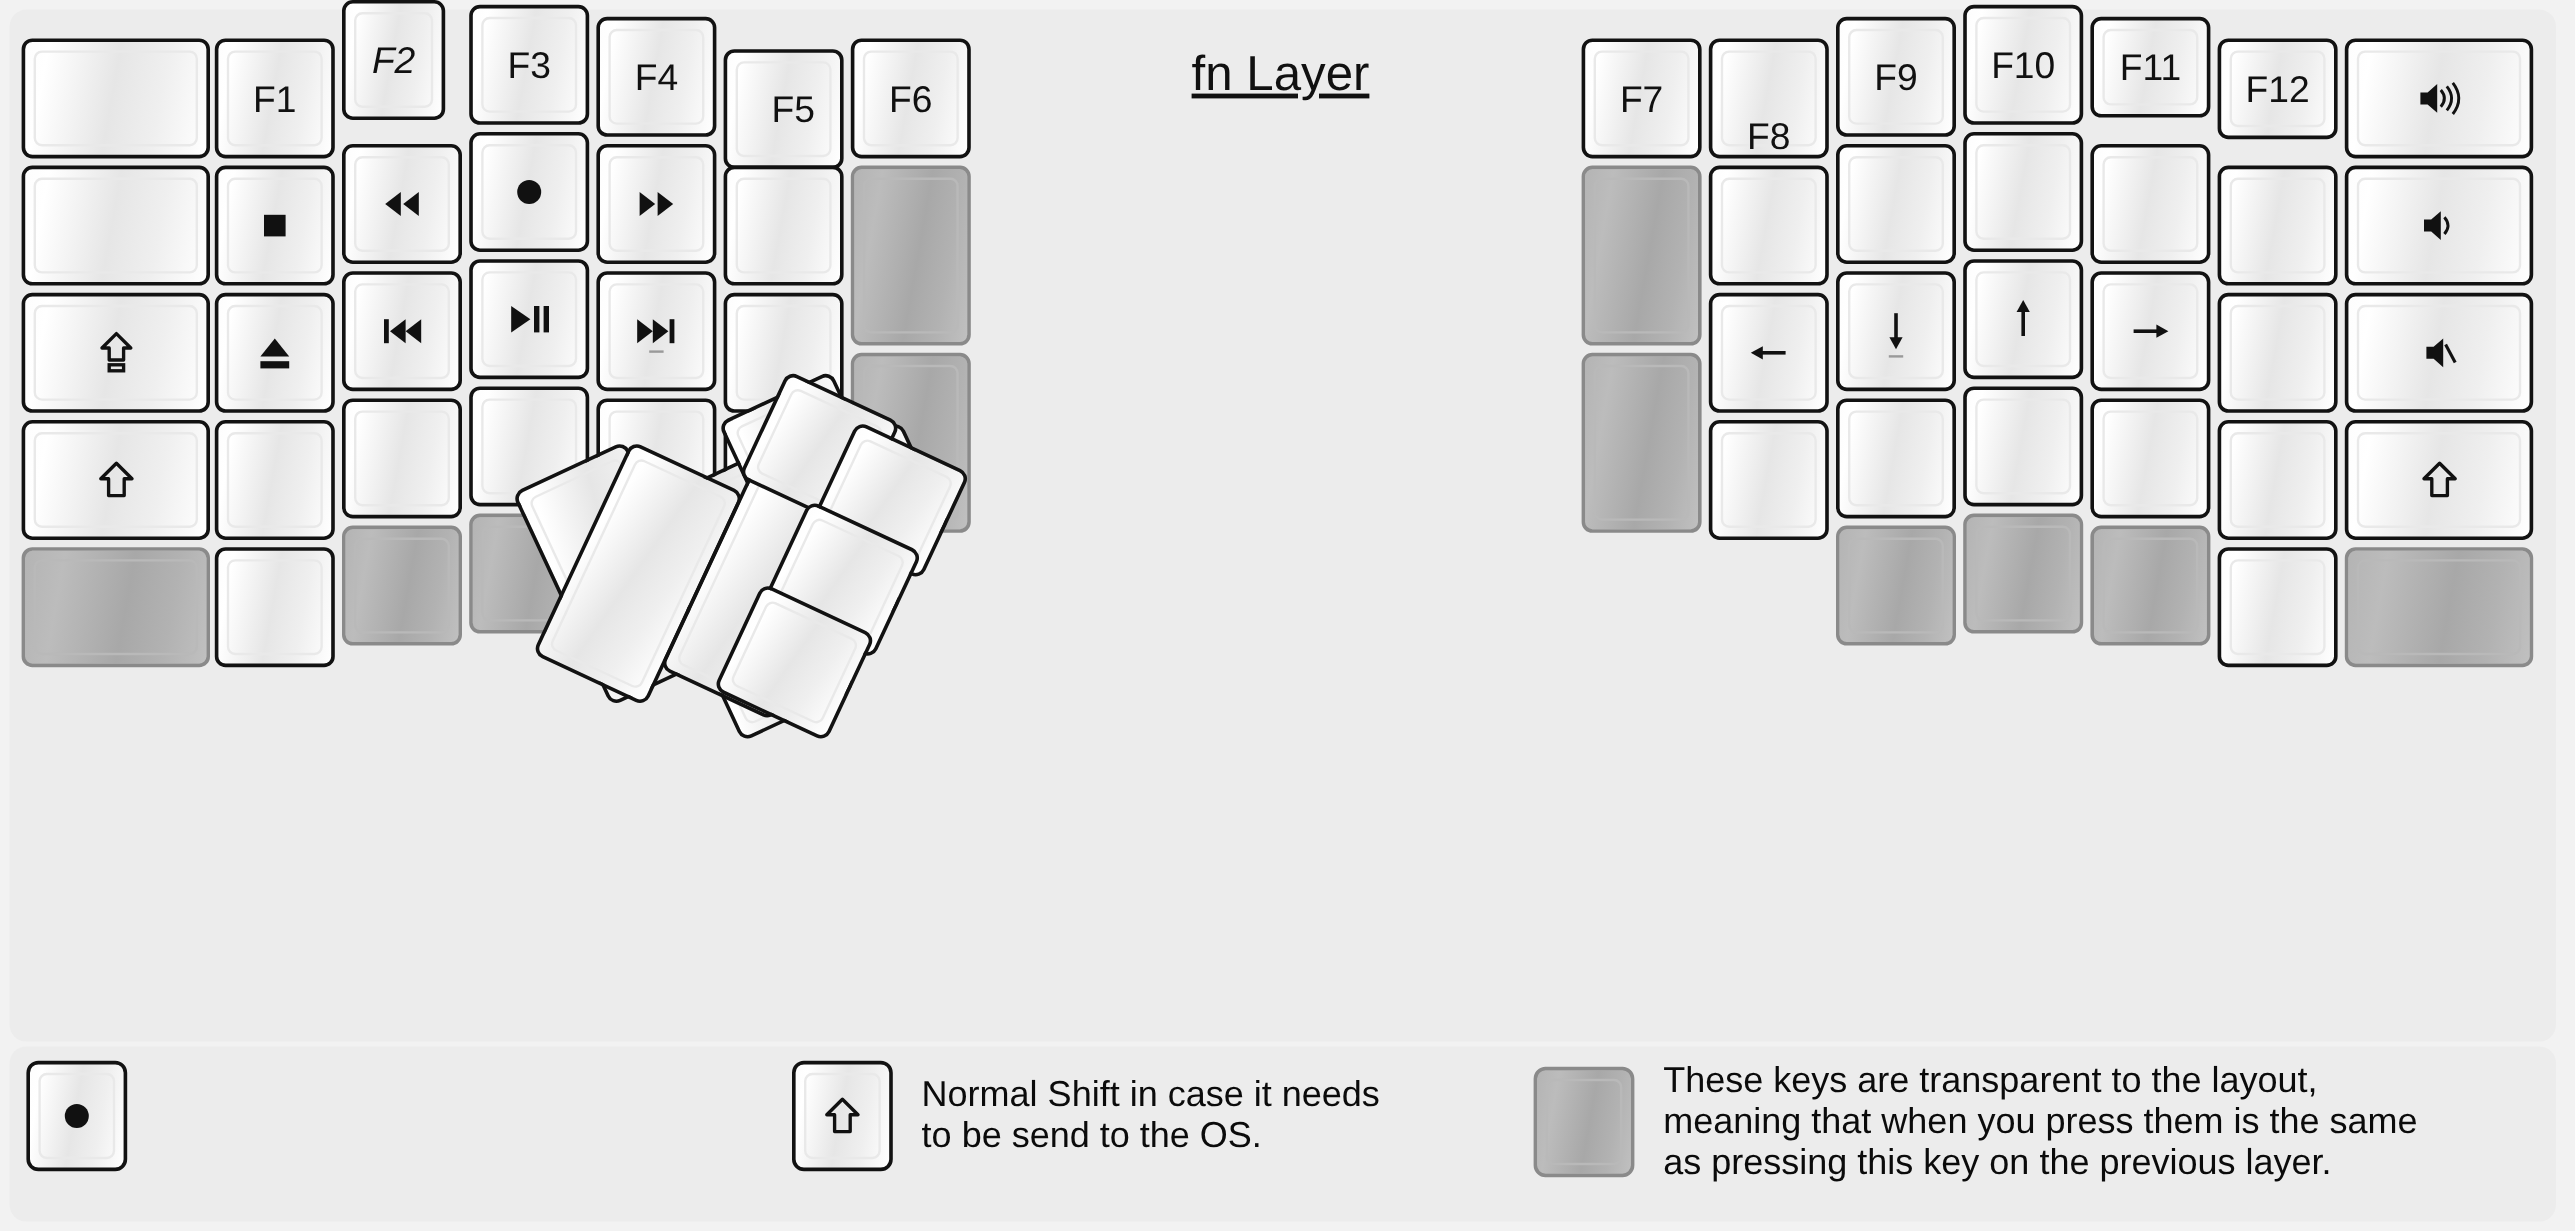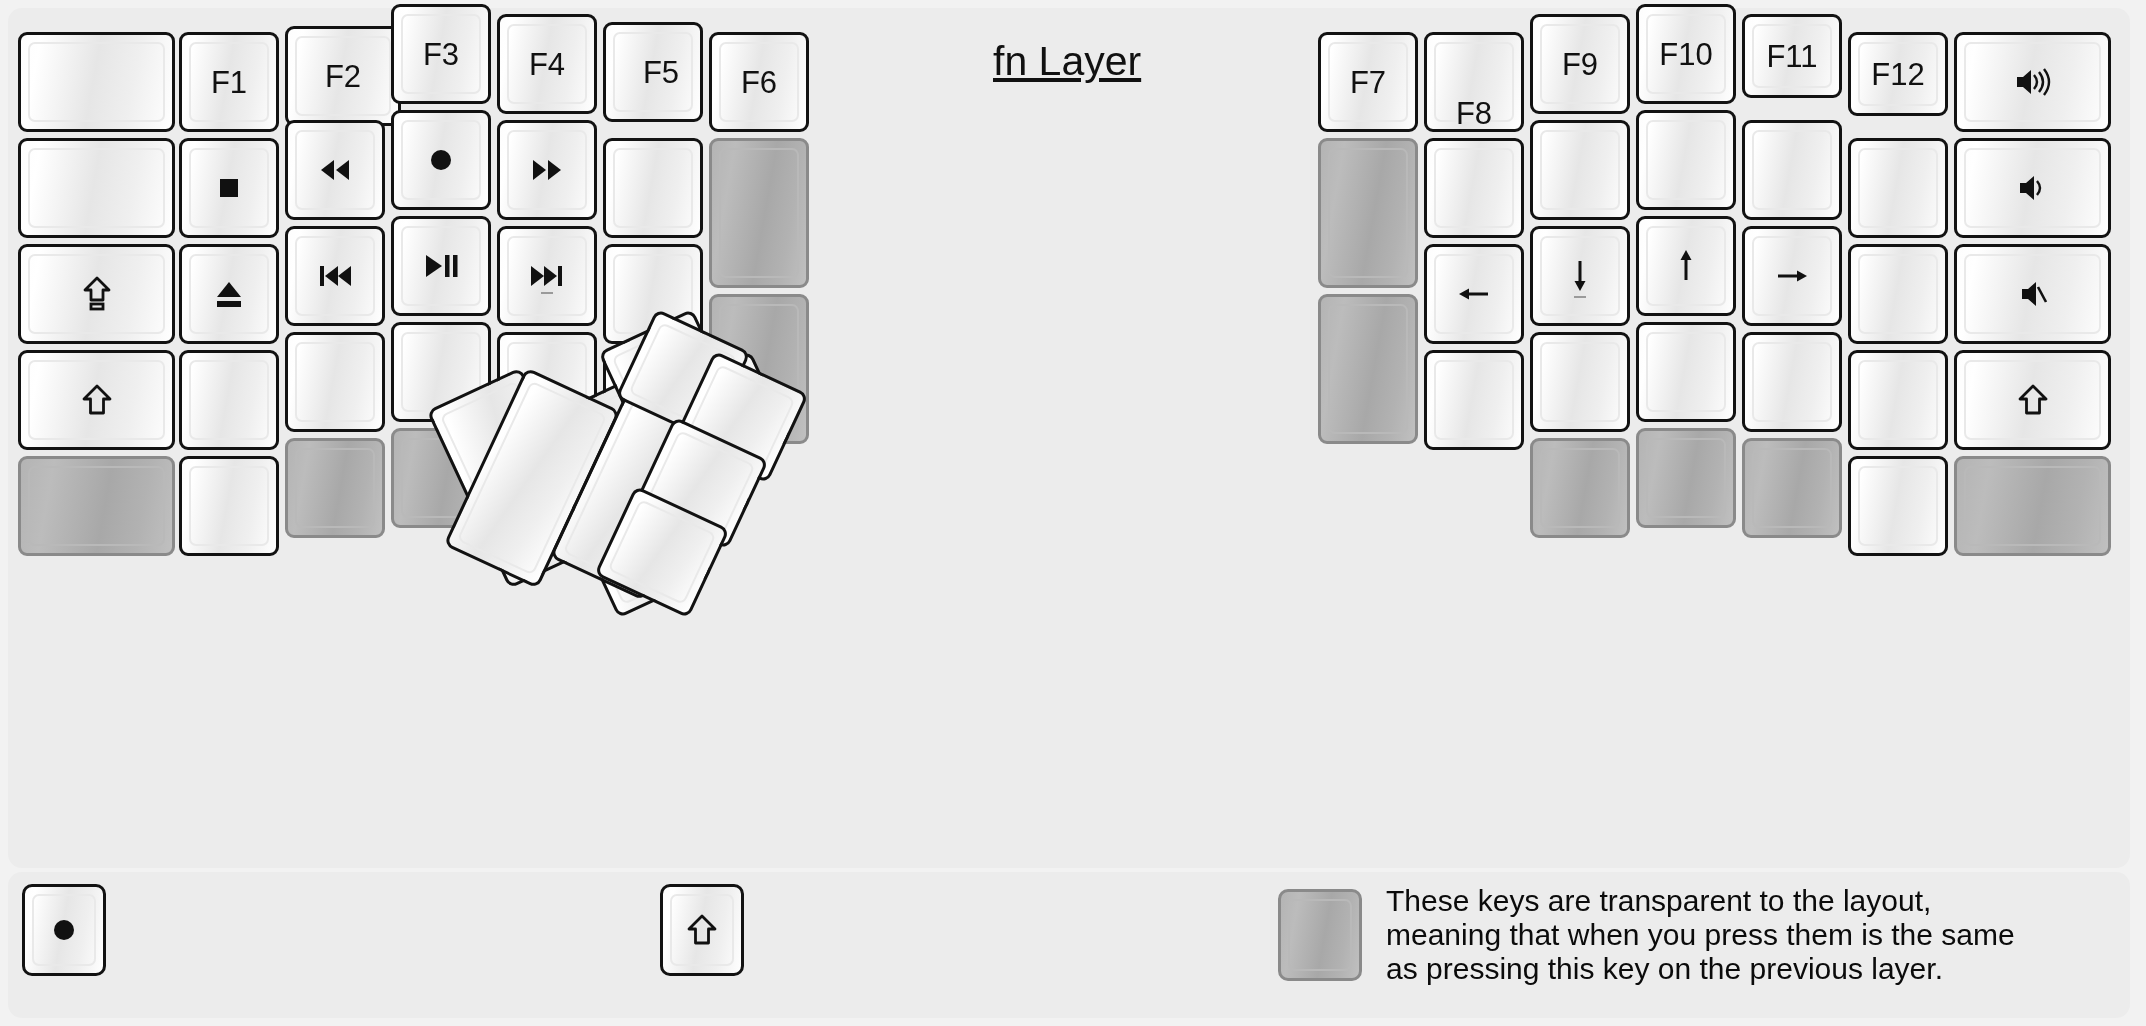--- a/index.html
+++ b/index.html
@@ -166,21 +166,21 @@
         </div>
       </div>
       <div class="key" style="left: 179px; top: 350px; width: 100px; height: 100px; z-index: 2;">
         <div class="cap"></div>
         <div class="lgd"></div>
       </div>
       <div class="key" style="left: 179px; top: 456px; width: 100px; height: 100px; z-index: 2;">
         <div class="cap"></div>
         <div class="lgd"></div>
       </div>
-      <div class="key" style="left: 285px; top: 26px; width: 116px; height: 100px; z-index: 2;">
+      <div class="key" style="left: 285px; top: 0; width: 86px; height: 100px; z-index: 2; font-style: italic;">
         <div class="cap"></div>
         <div class="lgd">F2</div>
       </div>
       <div class="key ico" style="left: 285px; top: 120px; width: 100px; height: 100px; z-index: 2;">
         <div class="cap"></div>
         <div class="lgd">
           <svg class="glyph" width="40" height="40" viewBox="0 0 40 40" fill="#111">
             <polygon points="19,10 19,30 6,20"></polygon>
             <polygon points="34,10 34,30 21,20"></polygon>
           </svg>
@@ -259,21 +259,21 @@
         </div>
       </div>
       <div class="key" style="left: 497px; top: 332px; width: 100px; height: 100px; z-index: 2;">
         <div class="cap"></div>
         <div class="lgd"></div>
       </div>
       <div class="key trans" style="left: 497px; top: 438px; width: 100px; height: 100px; z-index: 1;">
         <div class="cap"></div>
         <div class="lgd"></div>
       </div>
-      <div class="key" style="left: 603px; top: 22px; width: 100px; height: 100px; z-index: 2; padding-left: 16px;">
+      <div class="key" style="left: 603px; top: 41px; width: 100px; height: 100px; z-index: 2; padding-left: 16px;">
         <div class="cap"></div>
         <div class="lgd">F5</div>
       </div>
       <div class="key" style="left: 603px; top: 138px; width: 100px; height: 100px; z-index: 2;">
         <div class="cap"></div>
         <div class="lgd"></div>
       </div>
       <div class="key" style="left: 603px; top: 244px; width: 100px; height: 100px; z-index: 2;">
         <div class="cap"></div>
         <div class="lgd"></div>
@@ -526,20 +526,22 @@
       </div>
       <div class="legend-item" style="left: 660px; top: 884px;">
         <div class="legend-key">
           <div class="cap"></div>
           <div class="lgd">
             <svg class="glyph" width="40" height="40" viewBox="0 0 40 40" fill="#111">
               <polygon points="20,6 33,19 26.5,19 26.5,33 13.5,33 13.5,19 7,19" fill="none" stroke="#111" stroke-width="2.8" stroke-linejoin="round"></polygon>
             </svg>
           </div>
         </div>
+        <div class="legend-text">Normal Shift in case it needs
+to be send to the OS.</div>
       </div>
       <div class="legend-item" style="left: 1278px; top: 884px;">
         <div class="legend-key trans">
           <div class="cap"></div>
           <div class="lgd"></div>
         </div>
         <div class="legend-text">These keys are transparent to the layout,
 meaning that when you press them is the same
 as pressing this key on the previous layer.</div>
       </div>

